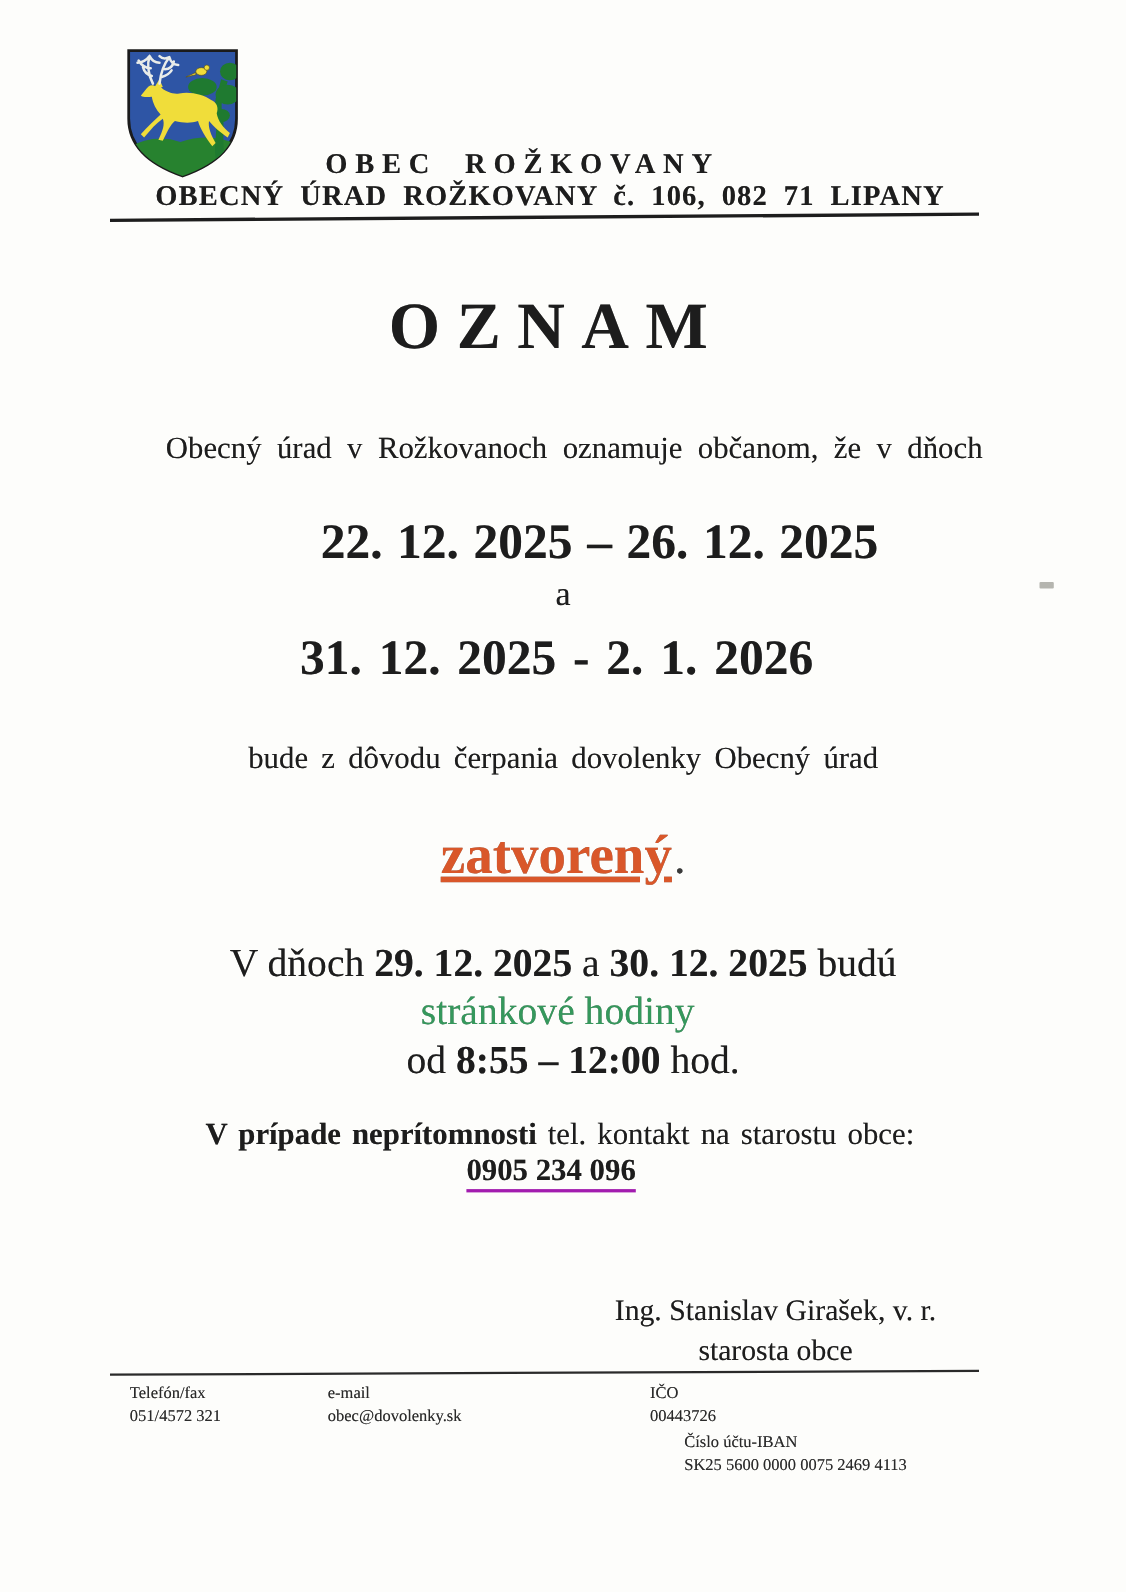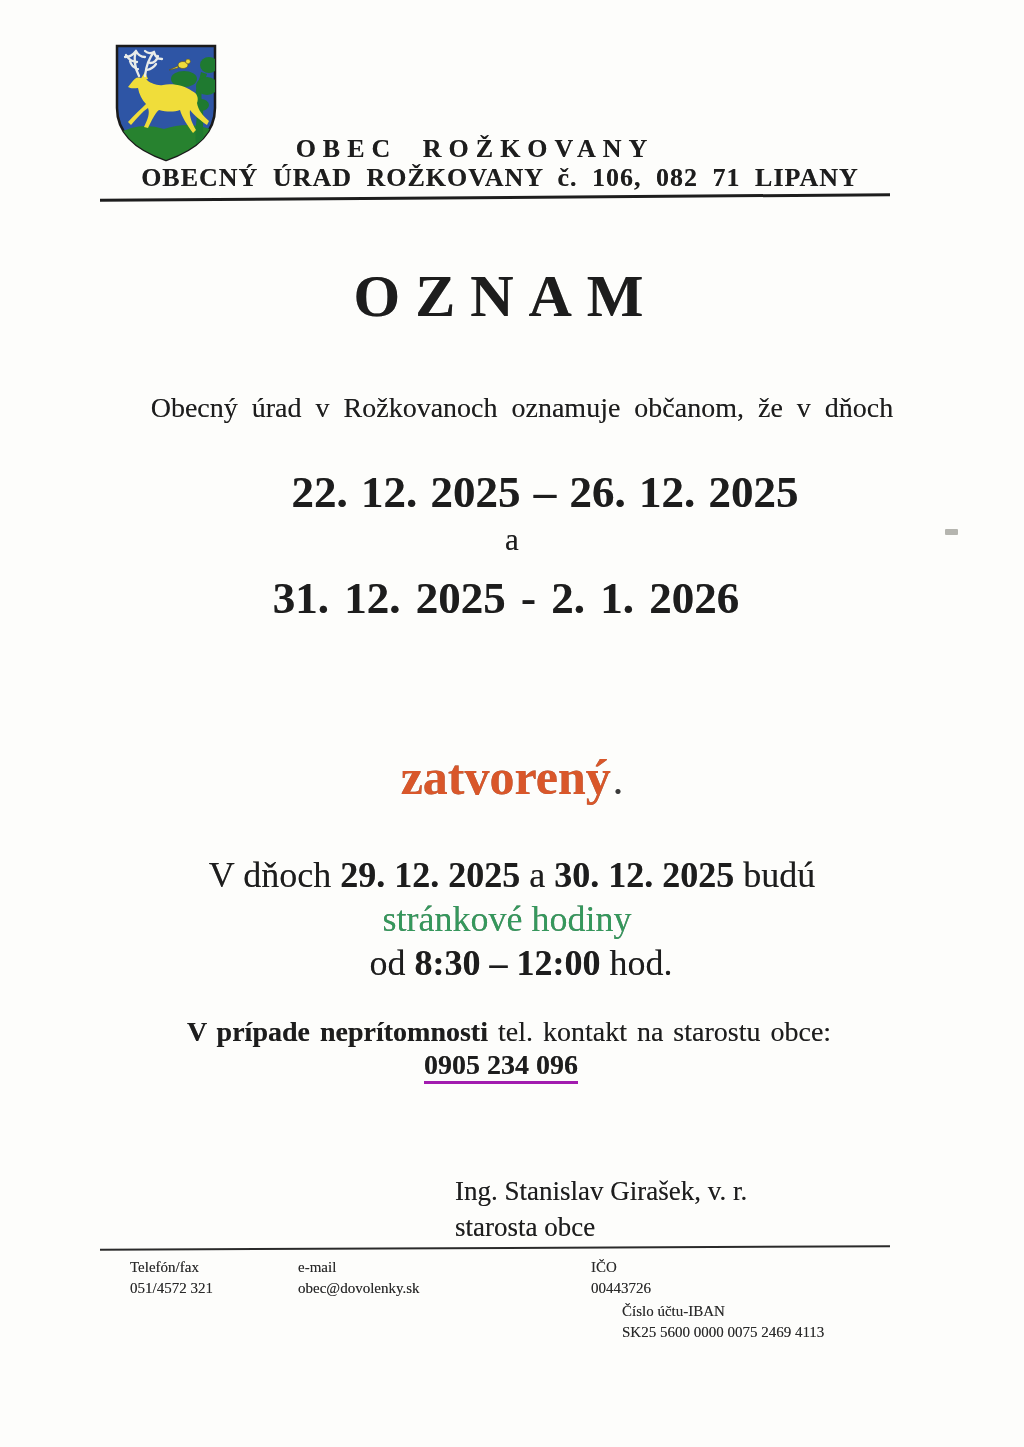--- a/index.html
+++ b/index.html
@@ -28,23 +28,23 @@
   .reason{top:676px;font-size:28px;word-spacing:5px;}
   .closed{top:752px;font-size:50px;}
   .closed-word{font-weight:bold;}
   .closed-dot{color:#3a3a3a;font-size:42px;margin-left:2px;}
   .opendays{top:857px;font-size:36px;}
   .hourslabel{top:901px;font-size:36px;transform:translateX(-5px);}
   .hours{top:945px;font-size:36px;transform:translateX(9px);}
   .absence{top:1018px;font-size:28px;word-spacing:3px;transform:translateX(-3px);}
   .phone{top:1051px;font-size:28px;transform:translateX(-11px);}
   .phone-inner{font-weight:bold;border-bottom:3px solid #a21caf;padding-bottom:1px;}
-  .sig{position:absolute;left:455px;top:1173px;width:500px;font-size:27px;line-height:36px;white-space:nowrap;}
+  .sig{position:absolute;left:455px;top:1173px;width:500px;text-align:center;font-size:27px;line-height:36px;white-space:nowrap;}
   .fcol{position:absolute;top:1257px;font-size:15px;line-height:21px;color:#2a2a2a;white-space:nowrap;}
-  .fcol-1{left:118px;margin-left:12px;}
+  .fcol-1{left:118px;}
   .fcol-2{left:298px;}
   .fcol-3{left:543px;margin-left:48px;}
   .fcol-4{left:622px;margin-top:44px;}
   .artifact{position:absolute;left:945px;top:529px;width:13px;height:6px;background:#b5b5af;border-radius:1px;}
 </style>
 </head>
 <body>
 
 <div id="doc">
 
@@ -78,33 +78,34 @@
   <div class="rule rule-top"></div>
 
   <div class="cline title">OZNAM</div>
 
   <div class="cline intro">Obecný úrad v Rožkovanoch oznamuje občanom, že v dňoch</div>
 
   <div class="cline period1 b">22. 12. 2025 – 26. 12. 2025</div>
   <div class="cline conj">a</div>
   <div class="cline period2 b">31. 12. 2025 - 2. 1. 2026</div>
 
+  <div class="cline reason">bude z dôvodu čerpania dovolenky Obecný úrad</div>
 
   <div class="cline closed">
-    <span class="closed-word" style="color: rgb(217, 87, 42);">zatvorený</span><span class="closed-dot">.</span>
+    <span class="closed-word" style="color: rgb(217, 87, 42); text-decoration: underline;">zatvorený</span><span class="closed-dot">.</span>
   </div>
 
   <div class="cline opendays">
     <span>V dňoch </span><span class="b">29. 12. 2025</span><span> a </span><span class="b">30. 12. 2025</span><span> budú</span>
   </div>
 
   <div class="cline hourslabel" style="color: rgb(53, 152, 92);">stránkové hodiny</div>
 
   <div class="cline hours">
-    <span>od </span><span class="b">8:30 – 12:00</span><span> hod.</span>
+    <span>od </span><span class="b">8:55 – 12:00</span><span> hod.</span>
   </div>
 
   <div class="cline absence">
     <span class="b">V prípade neprítomnosti</span><span> tel. kontakt na starostu obce:</span>
   </div>
 
   <div class="cline phone">
     <span class="phone-inner">0905 234 096</span>
   </div>
 

